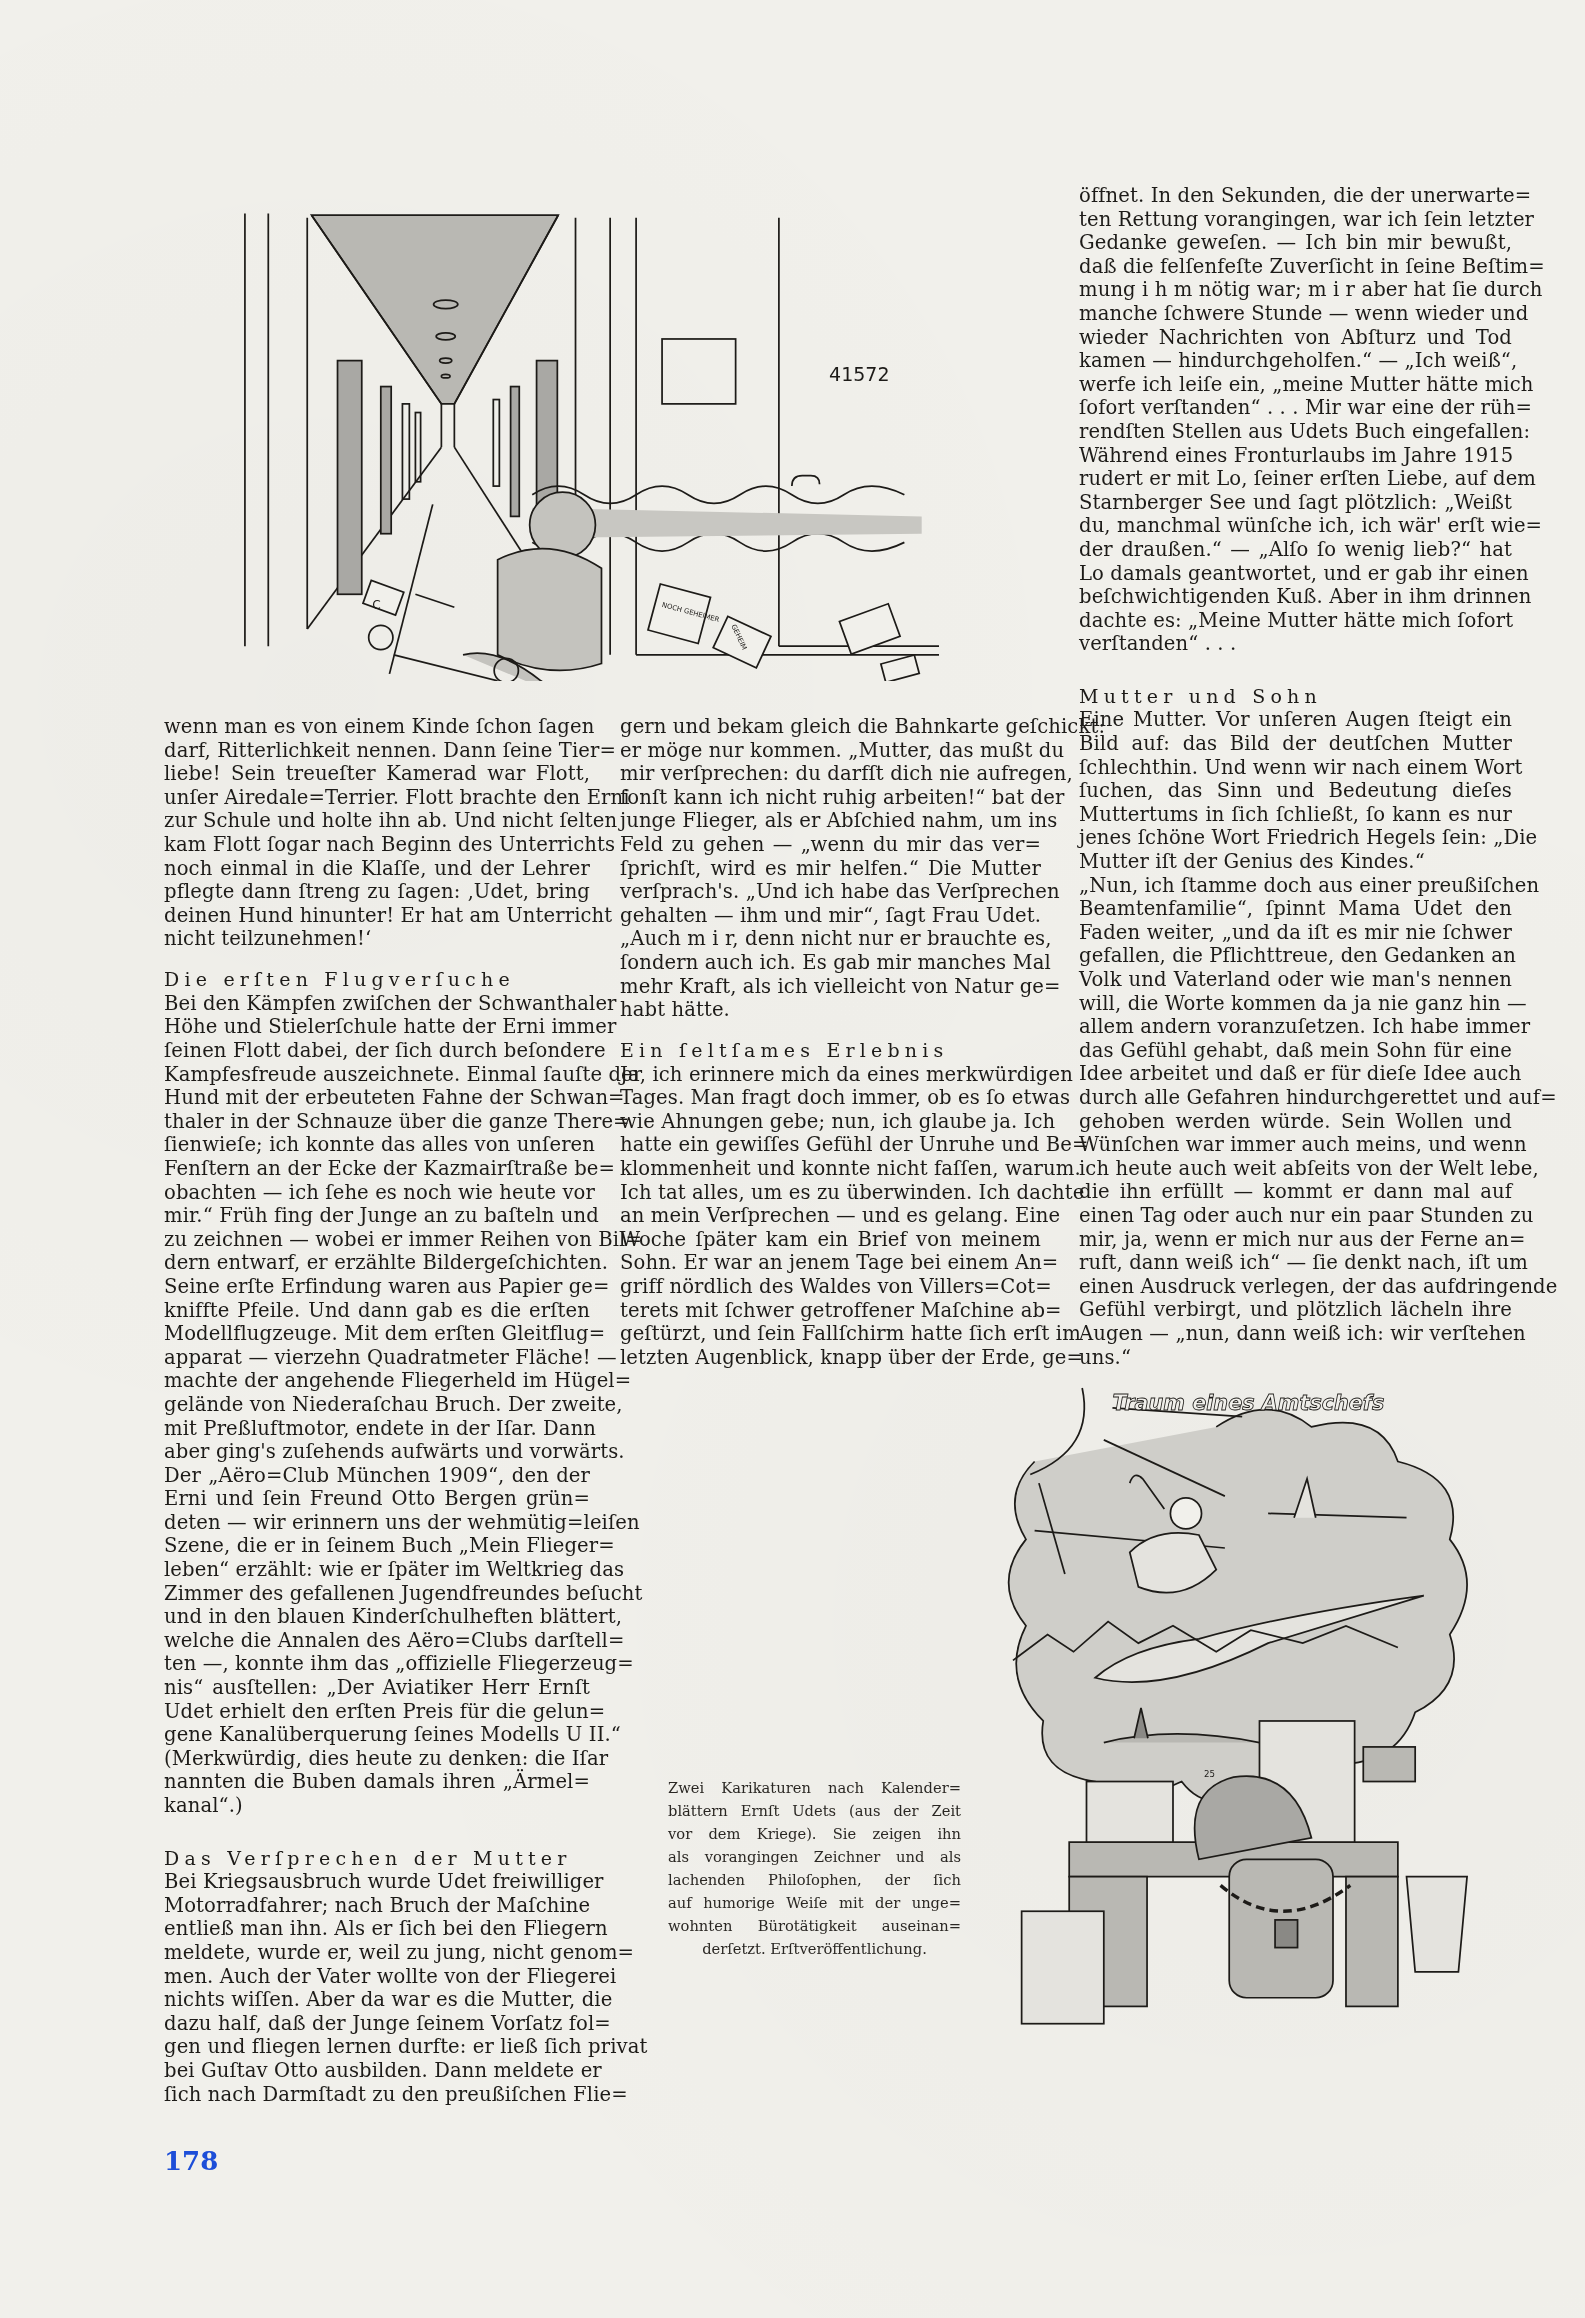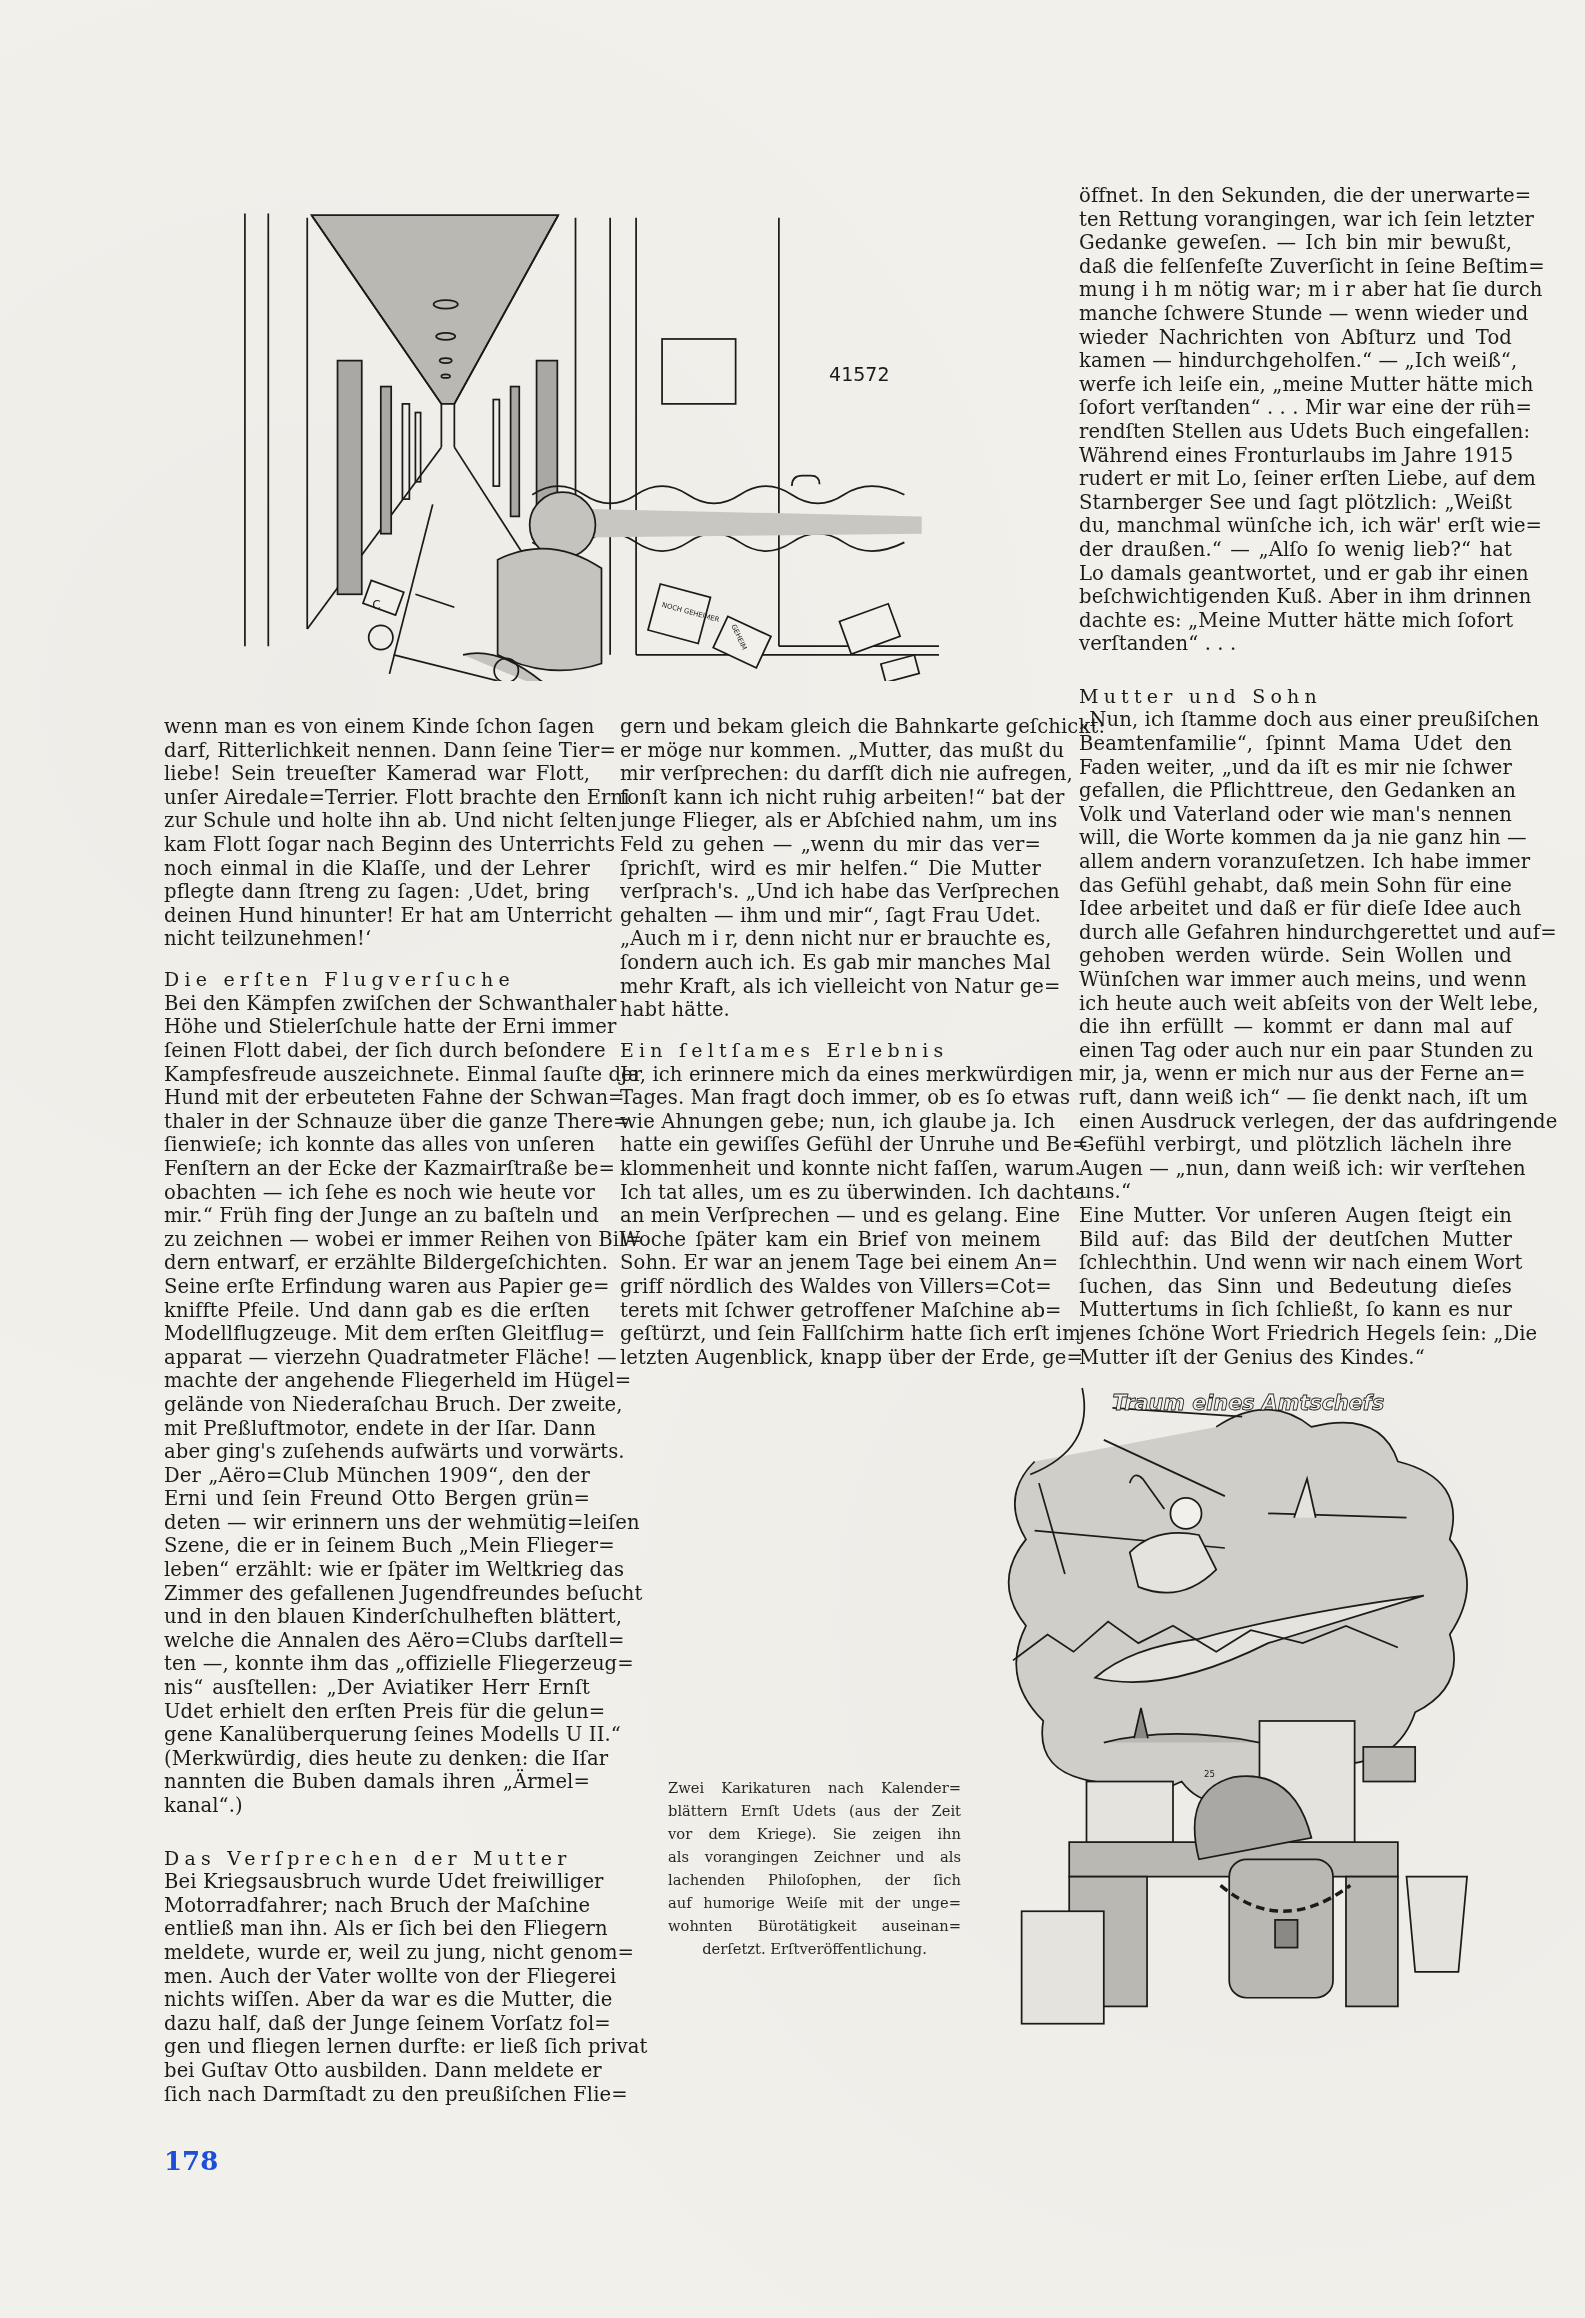--- a/index.html
+++ b/index.html
@@ -253,20 +253,29 @@
       <span class="line">Starnberger See und ſagt plötzlich: „Weißt</span>
       <span class="line">du, manchmal wünſche ich, ich wär' erſt wie=</span>
       <span class="line">der draußen.“ — „Alſo ſo wenig lieb?“ hat</span>
       <span class="line">Lo damals geantwortet, und er gab ihr einen</span>
       <span class="line">beſchwichtigenden Kuß. Aber in ihm drinnen</span>
       <span class="line">dachte es: „Meine Mutter hätte mich ſofort</span>
       <span class="line last">verſtanden“ . . .</span>
     </div>
   <span class="heading" style="margin-top:29px">Mutter und Sohn</span>
   <div>
+      <span class="line">Eine Mutter. Vor unſeren Augen ſteigt ein</span>
+      <span class="line">Bild auf: das Bild der deutſchen Mutter</span>
+      <span class="line">ſchlechthin. Und wenn wir nach einem Wort</span>
+      <span class="line">ſuchen, das Sinn und Bedeutung dieſes</span>
+      <span class="line">Muttertums in ſich ſchließt, ſo kann es nur</span>
+      <span class="line">jenes ſchöne Wort Friedrich Hegels ſein: „Die</span>
+      <span class="line last">Mutter iſt der Genius des Kindes.“</span>
+    </div>
+  <div>
       <span class="line">„Nun, ich ſtamme doch aus einer preußiſchen</span>
       <span class="line">Beamtenfamilie“, ſpinnt Mama Udet den</span>
       <span class="line">Faden weiter, „und da iſt es mir nie ſchwer</span>
       <span class="line">gefallen, die Pflichttreue, den Gedanken an</span>
       <span class="line">Volk und Vaterland oder wie man's nennen</span>
       <span class="line">will, die Worte kommen da ja nie ganz hin —</span>
       <span class="line">allem andern voranzuſetzen. Ich habe immer</span>
       <span class="line">das Gefühl gehabt, daß mein Sohn für eine</span>
       <span class="line">Idee arbeitet und daß er für dieſe Idee auch</span>
       <span class="line">durch alle Gefahren hindurchgerettet und auf=</span>
@@ -275,29 +284,20 @@
       <span class="line">ich heute auch weit abſeits von der Welt lebe,</span>
       <span class="line">die ihn erfüllt — kommt er dann mal auf</span>
       <span class="line">einen Tag oder auch nur ein paar Stunden zu</span>
       <span class="line">mir, ja, wenn er mich nur aus der Ferne an=</span>
       <span class="line">ruft, dann weiß ich“ — ſie denkt nach, iſt um</span>
       <span class="line">einen Ausdruck verlegen, der das aufdringende</span>
       <span class="line">Gefühl verbirgt, und plötzlich lächeln ihre</span>
       <span class="line">Augen — „nun, dann weiß ich: wir verſtehen</span>
       <span class="line last">uns.“</span>
     </div>
-  <div>
-      <span class="line">Eine Mutter. Vor unſeren Augen ſteigt ein</span>
-      <span class="line">Bild auf: das Bild der deutſchen Mutter</span>
-      <span class="line">ſchlechthin. Und wenn wir nach einem Wort</span>
-      <span class="line">ſuchen, das Sinn und Bedeutung dieſes</span>
-      <span class="line">Muttertums in ſich ſchließt, ſo kann es nur</span>
-      <span class="line">jenes ſchöne Wort Friedrich Hegels ſein: „Die</span>
-      <span class="line last">Mutter iſt der Genius des Kindes.“</span>
-    </div>
 </div>
 
 <div id="caption">
   <div>
       <span class="line">Zwei Karikaturen nach Kalender=</span>
       <span class="line">blättern Ernſt Udets (aus der Zeit</span>
       <span class="line">vor dem Kriege). Sie zeigen ihn</span>
       <span class="line">als vorangingen Zeichner und als</span>
       <span class="line">lachenden Philoſophen, der ſich</span>
       <span class="line">auf humorige Weiſe mit der unge=</span>

